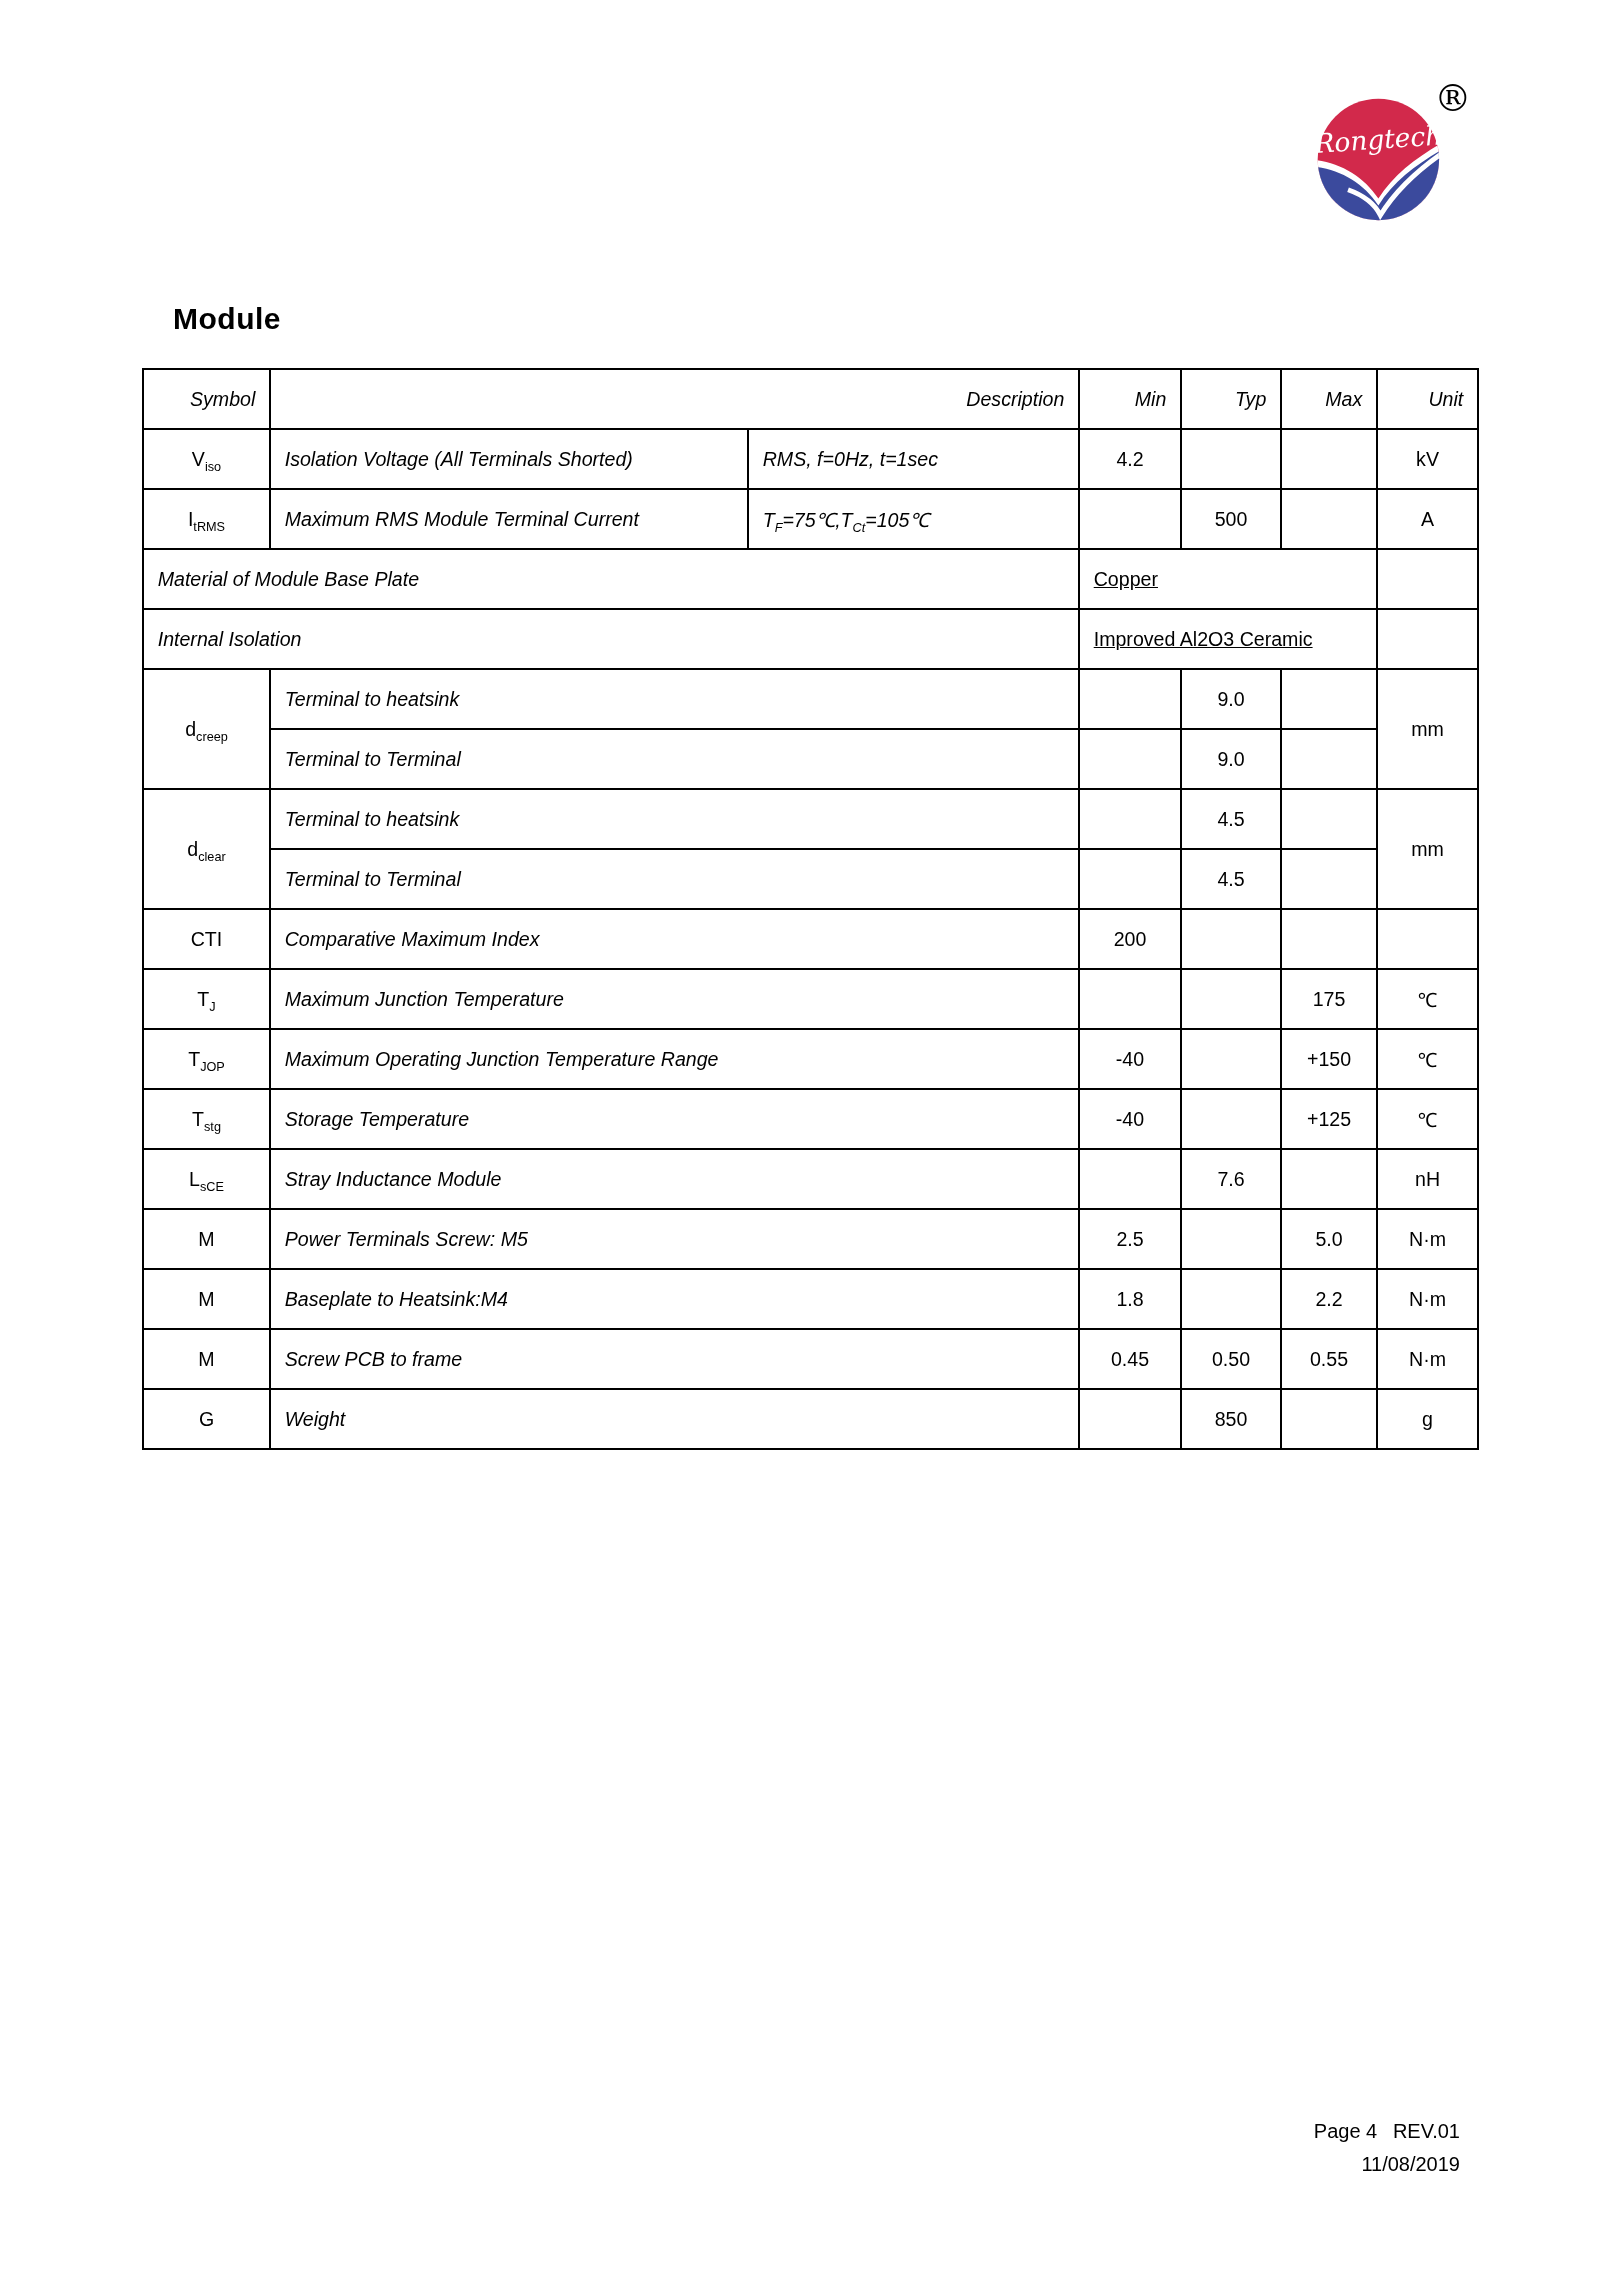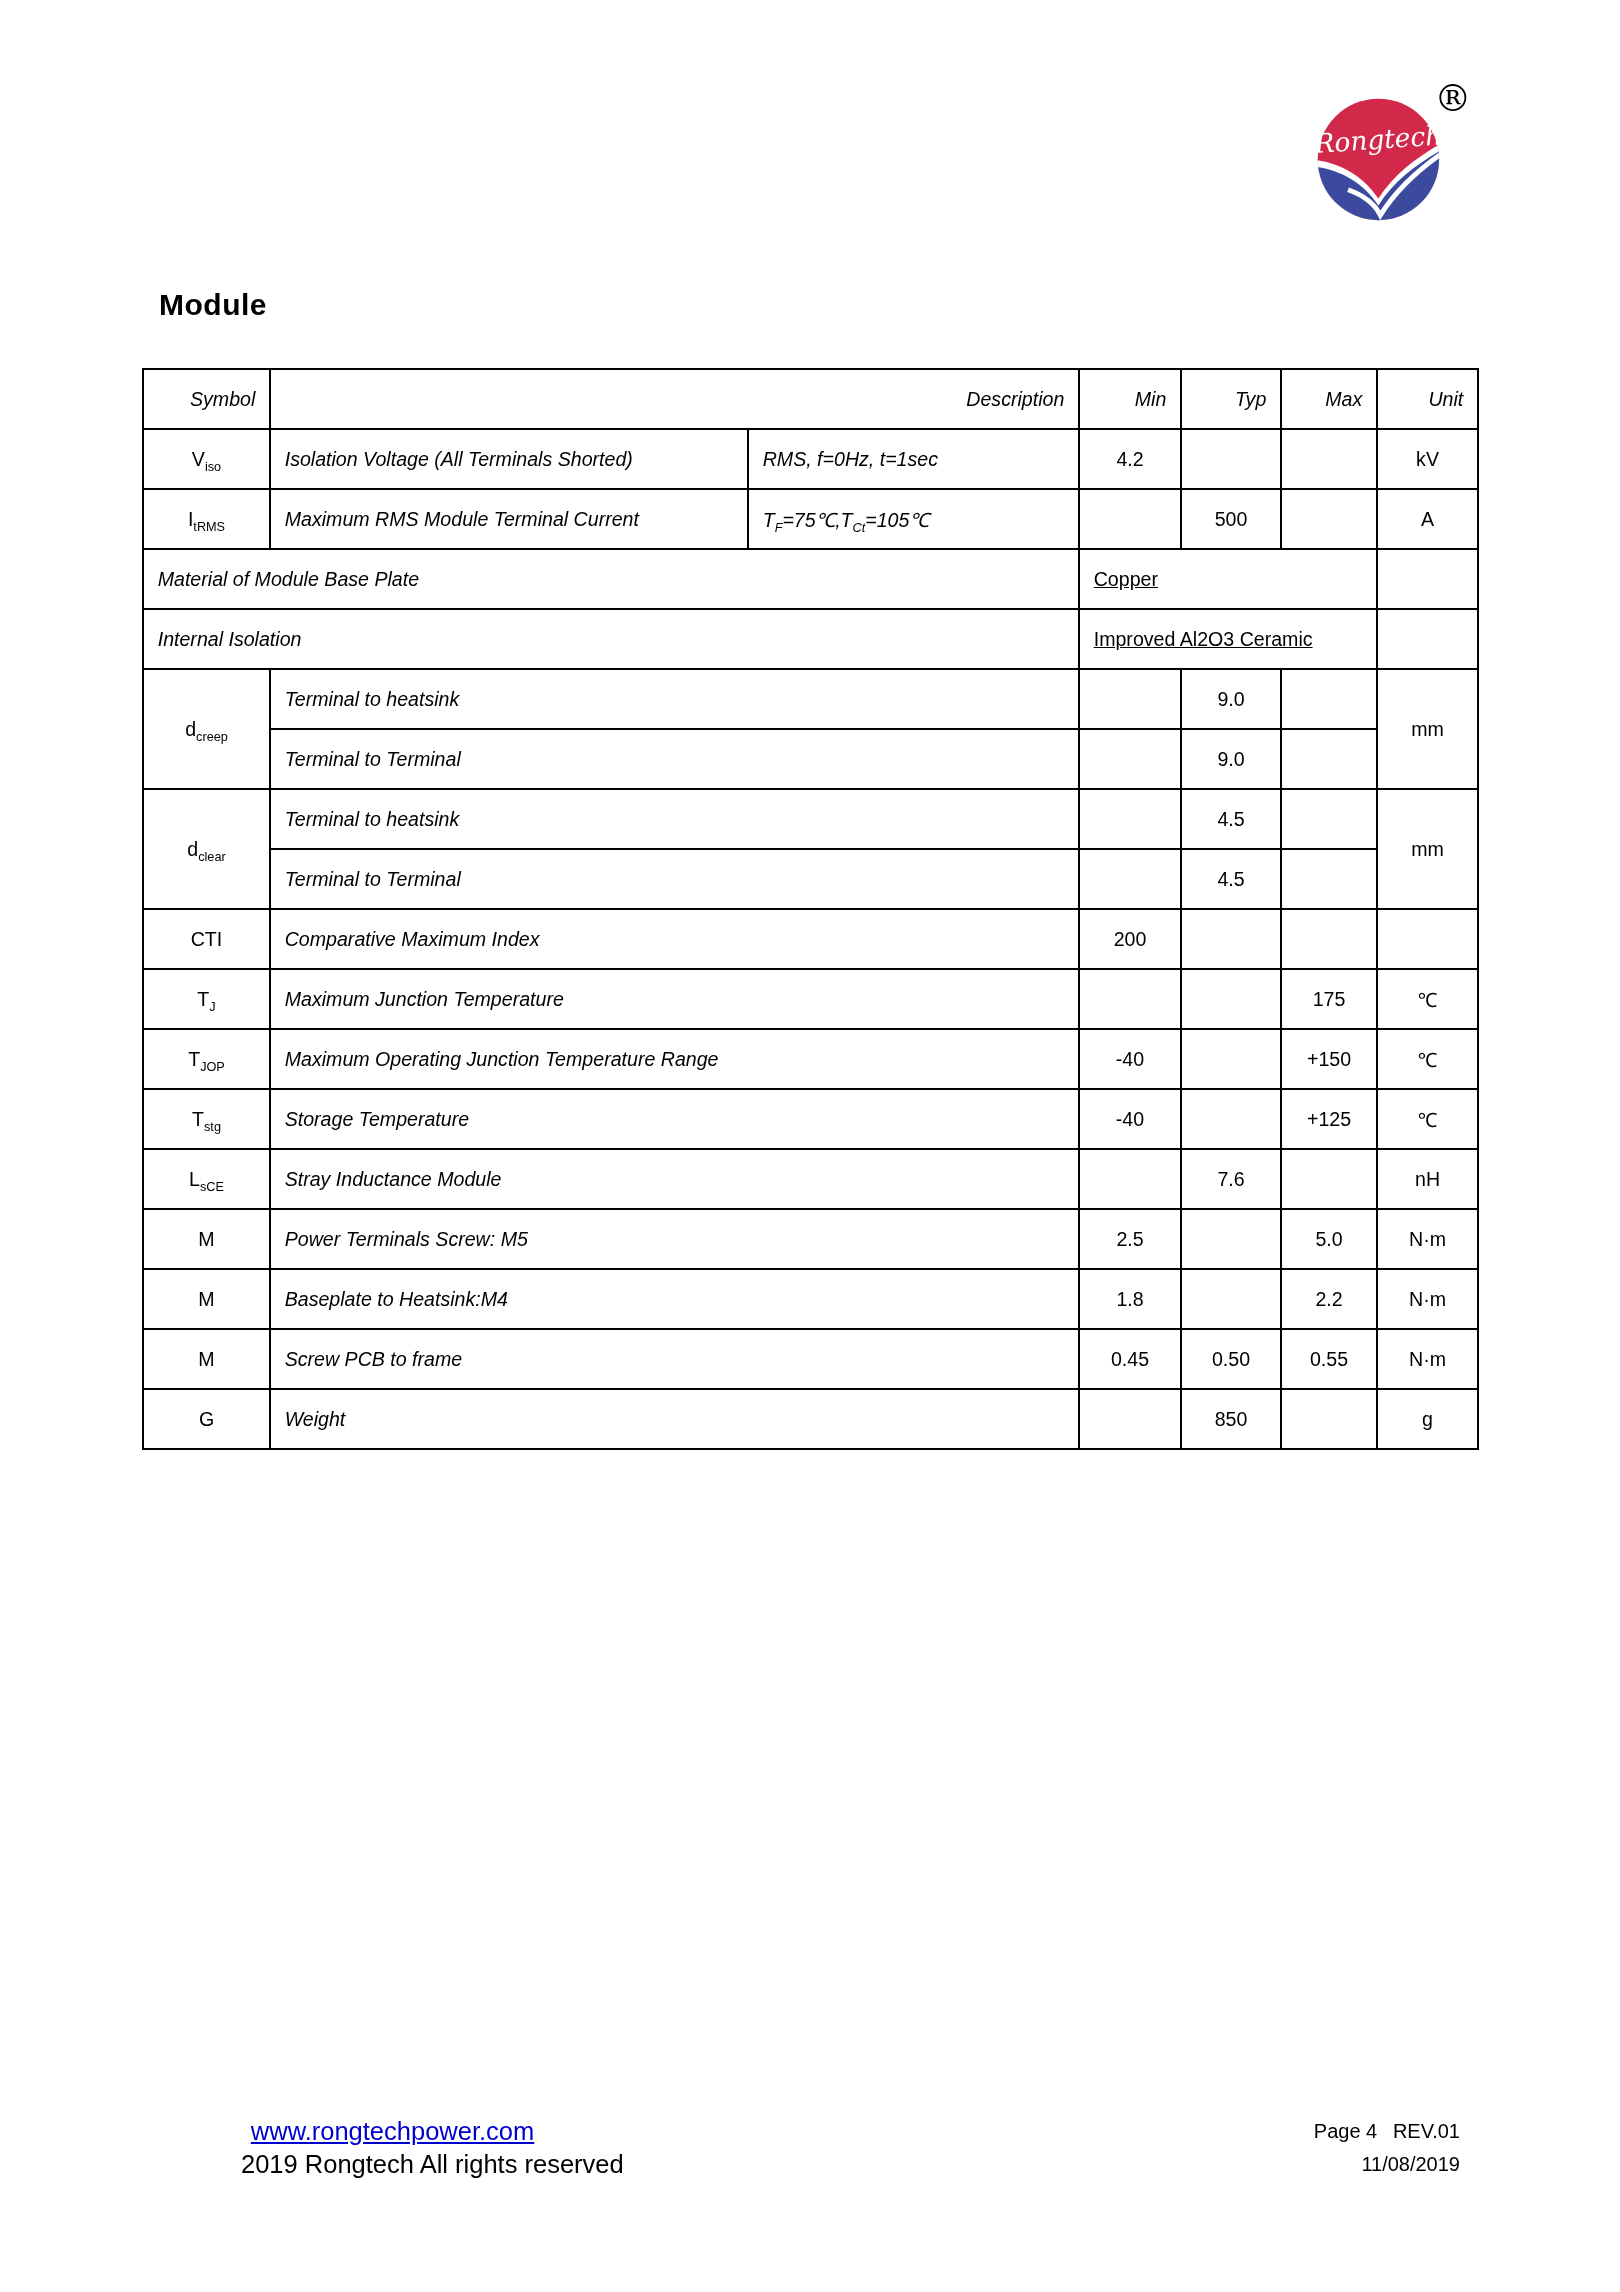--- a/index.html
+++ b/index.html
@@ -4,21 +4,21 @@
 <style>
   html,body{margin:0;padding:0;background:#e8e8e8;}
   .page{
     position:relative;width:1620px;height:2293px;background:#ffffff;
     font-family:"Liberation Sans", sans-serif;color:#000;overflow:hidden;
     margin:0 auto;
   }
   
   .logo{position:absolute;left:1304px;top:76px;width:186px;height:162px;}
   
-  .title{position:absolute;left:157px;top:286px;margin:2px;font-size:30px;font-weight:bold;letter-spacing:0.5px;}
+  .title{position:absolute;left:157px;top:286px;margin:16px;font-size:30px;font-weight:bold;letter-spacing:0.5px;}
   
   table.spec{
     position:absolute;left:142px;top:368px;width:1336px;
     border-collapse:collapse;table-layout:fixed;
   }
   table.spec td, table.spec th{
     border:2px solid #000;border-top-width:2.9px;border-bottom-width:2.9px;
     height:58px;padding:0 13.7px;font-size:19.6px;font-weight:normal;
     overflow:hidden;white-space:nowrap;vertical-align:middle;
   }
@@ -218,24 +218,20 @@
       <td class="sym">G</td>
       <td colspan="2" class="desc">Weight</td>
       <td class="num"></td>
       <td class="num">850</td>
       <td class="num"></td>
       <td class="num">g</td>
     </tr>
   </tbody>
     </table>
 
-  <div class="footer-left">
-    <a href="#">www.rongtechpower.com</a><br>
-    <span>2019 Rongtech All rights reserved</span>
-  </div>
 
   <div class="footer-right">
     <span>Page 4</span><span class="rev-gap">REV.01</span><br>
     <span>11/08/2019</span>
   </div>
 
 </div>
 
 
 </body></html>

